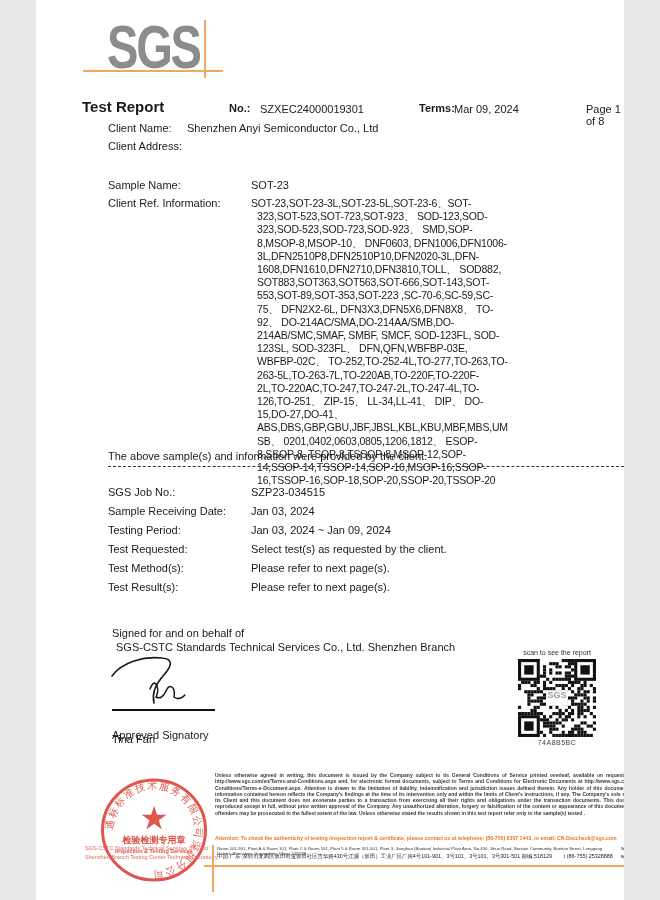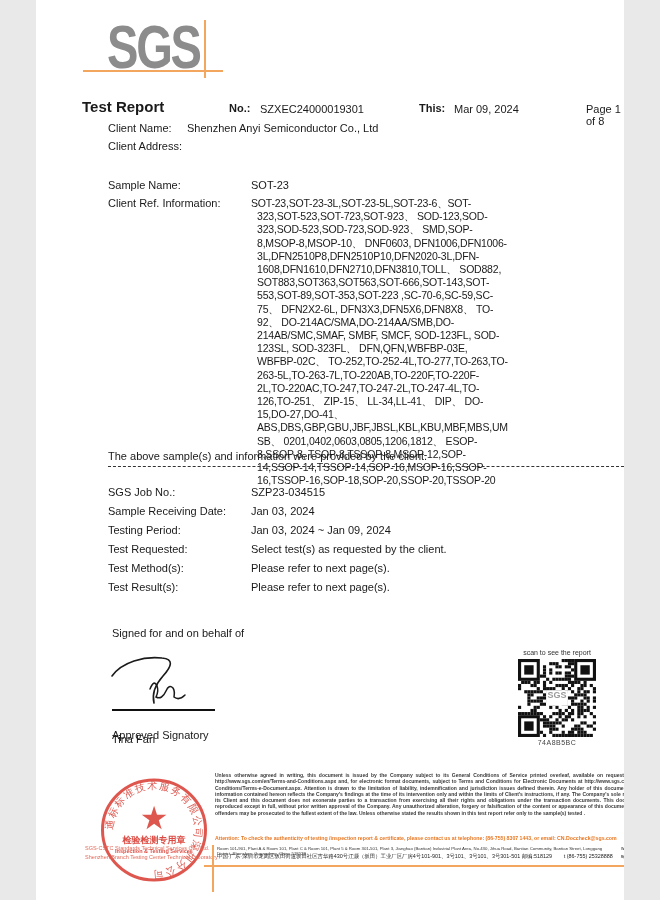--- a/index.html
+++ b/index.html
@@ -55,21 +55,21 @@
 
 <div class="page">
 
   <div class="abs logo-text">SGS</div>
   <div class="abs logo-hline"></div>
   <div class="abs logo-vline"></div>
 
   <div class="abs title">Test Report</div>
   <div class="abs h-label" style="left:193px;top:102px;">No.:</div>
   <div class="abs h-val" style="left:224px;top:103px;">SZXEC24000019301</div>
-  <div class="abs h-label" style="left:383px;top:102px;">This:</div>
+  <div class="abs h-label" style="left:383px;top:102px;">Terms:</div>
   <div class="abs h-val" style="left:418px;top:103px;">Mar 09, 2024</div>
   <div class="abs h-val" style="left:550px;top:103px;">Page 1 of 8</div>
 
   <div class="abs lbl" style="left:72px;top:122px;">Client Name:</div>
   <div class="abs val" style="left:151px;top:122px;">Shenzhen Anyi Semiconductor Co., Ltd</div>
   <div class="abs lbl" style="left:72px;top:140px;">Client Address:</div>
 
   <div class="abs lbl" style="left:72px;top:179px;">Sample Name:</div>
   <div class="abs val" style="left:215px;top:179px;">SOT-23</div>
   <div class="abs lbl" style="left:72px;top:197px;">Client Ref. Information:</div>
@@ -89,20 +89,21 @@
   <div class="abs lbl" style="left:72px;top:524px;">Testing Period:</div>
   <div class="abs val" style="left:215px;top:524px;">Jan 03, 2024 ~ Jan 09, 2024</div>
   <div class="abs lbl" style="left:72px;top:543px;">Test Requested:</div>
   <div class="abs val" style="left:215px;top:543px;">Select test(s) as requested by the client.</div>
   <div class="abs lbl" style="left:72px;top:562px;">Test Method(s):</div>
   <div class="abs val" style="left:215px;top:562px;">Please refer to next page(s).</div>
   <div class="abs lbl" style="left:72px;top:581px;">Test Result(s):</div>
   <div class="abs val" style="left:215px;top:581px;">Please refer to next page(s).</div>
 
   <div class="abs val" style="left:76px;top:627px;">Signed for and on behalf of</div>
+  <div class="abs val" style="left:80px;top:641px;">SGS-CSTC Standards Technical Services Co., Ltd. Shenzhen Branch</div>
   <svg class="abs sig-svg" width="115" height="58" viewBox="0 0 115 58">
     <path d="M4 24 C14 10 36 4 54 6 C66 7 64 14 55 24 C47 33 44 43 46 51" fill="none" stroke="#1a1a1a" stroke-width="1.6" stroke-linecap="round"></path>
     <path d="M42 37 q4 -10 7 -3 q2 5 -1 11 q6 3 10 -6 q3 -7 7 -3 q2 3 1 9 q5 4 11 -2" fill="none" stroke="#1a1a1a" stroke-width="1.5" stroke-linecap="round"></path>
   </svg>
   <div class="abs sig-line"></div>
   <div class="abs val" style="left:76px;top:713px;margin-top:20px;">Tina Fan</div>
   <div class="abs val" style="left:76px;top:729px;">Approved Signatory</div>
 
   <div class="abs qr-caption">scan to see the report</div>
   <div class="abs qr-wrap">

